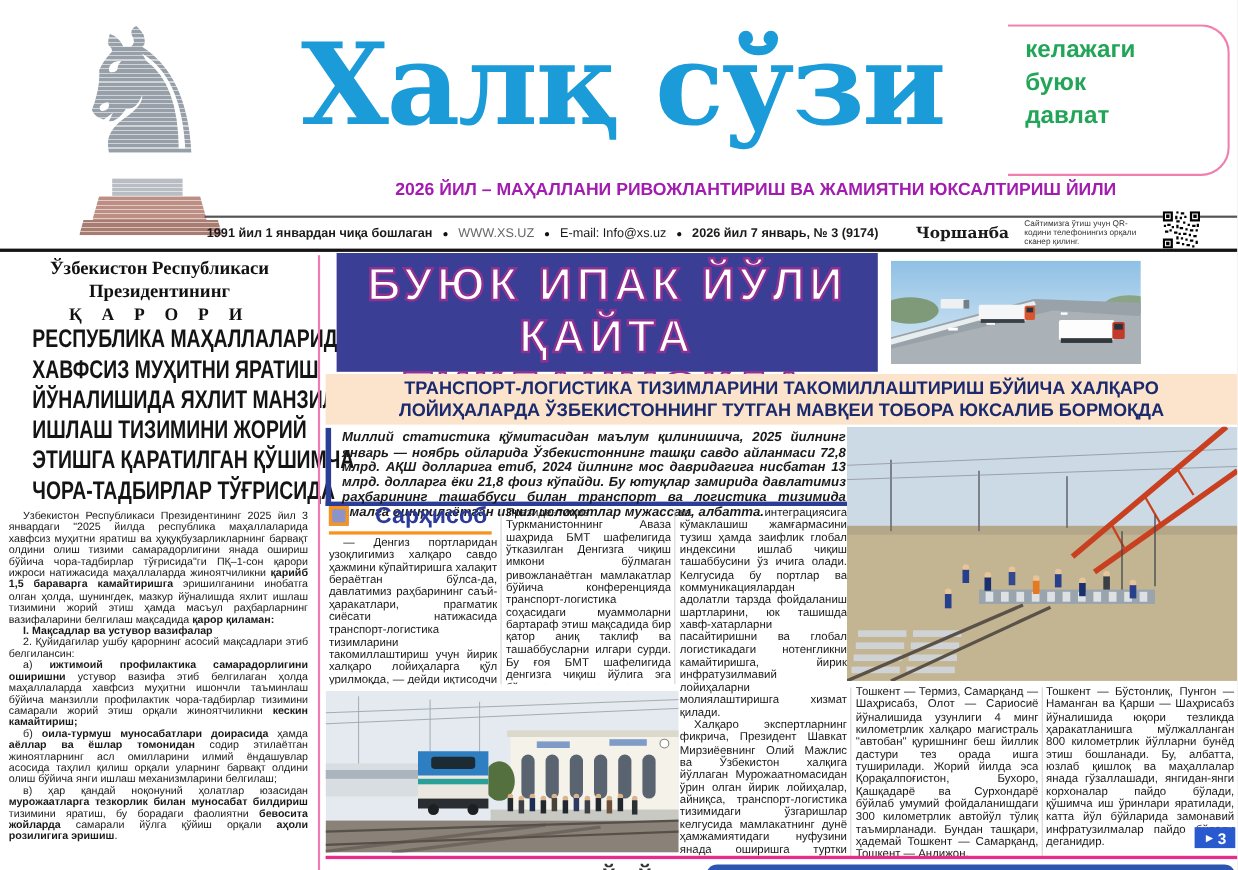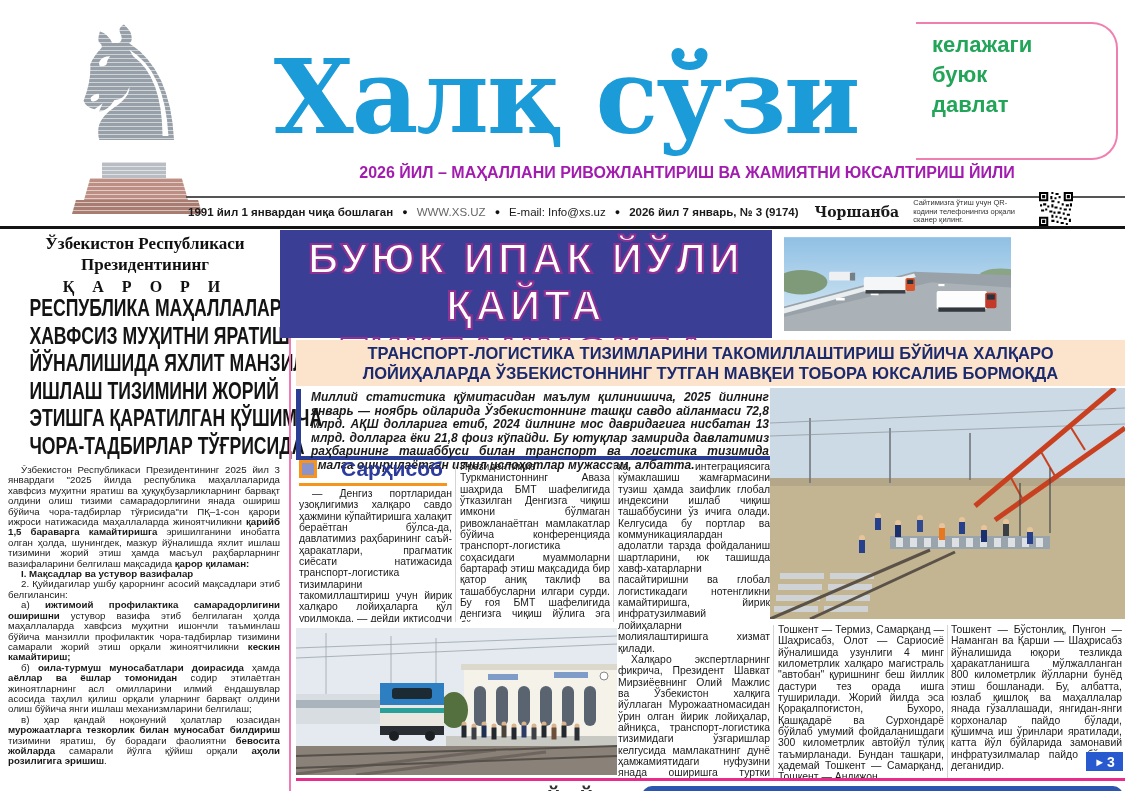--- a/index.html
+++ b/index.html
@@ -6,51 +6,51 @@
   .page{position:relative;width:1125px;height:791px;background:#fff;overflow:hidden;
         font-family:"Liberation Sans",sans-serif;color:#1a1a1a;}
   
   .statue{position:absolute;left:50px;top:22px;width:172px;height:196px;}
   .statue .horse{position:absolute;left:8px;top:-16px;font-size:158px;line-height:158px;color:#97a0a8;
                  font-family:"DejaVu Sans",sans-serif;}
   .statue .scan{position:absolute;inset:0;background:repeating-linear-gradient(180deg,rgba(255,255,255,.55) 0 1px,transparent 1px 4px);}
   .statue .ped{position:absolute;left:52px;top:140px;width:64px;height:16px;background:#b7bdc3;}
   .statue .base1{position:absolute;left:34px;top:156px;width:104px;height:22px;background:#bd8f84;clip-path:polygon(6% 0,94% 0,100% 100%,0 100%);}
   .statue .base2{position:absolute;left:22px;top:178px;width:130px;height:14px;background:#a87c70;clip-path:polygon(3% 0,97% 0,100% 100%,0 100%);}
-  .m-title{position:absolute;left:232px;top:23px;width:668px;height:152px;text-align:center;
+  .m-title{position:absolute;left:232px;top:4px;width:668px;height:152px;text-align:center;
            font-family:"DejaVu Serif",serif;font-weight:bold;font-size:103px;line-height:148px;
            color:#1b9bd7;letter-spacing:-2px;}
   .slogan{position:absolute;left:916px;top:22px;width:184px;height:128px;padding:6px 0 0 16px;
           border:2.5px solid #f07fb0;border-left:none;border-top-right-radius:26px;border-bottom-right-radius:26px;
           font-weight:bold;font-size:22px;line-height:30px;color:#22a558;}
   .motto{position:absolute;left:263px;top:164px;width:848px;text-align:center;
          font-weight:bold;font-size:16px;color:#a21caf;}
   .rule-thin{position:absolute;left:186px;top:196px;width:939px;height:1.5px;background:#555;}
   .infobar{position:absolute;left:188px;top:199px;width:937px;height:26px;display:flex;align-items:center;font-size:11.5px;}
   .infobar .b{font-weight:bold;}
   .dot{margin:0 9px;font-size:9px;color:#111;}
   .site{color:#666;}
-  .weekday{font-family:"DejaVu Serif",serif;font-weight:bold;font-size:14px;margin-left:16px;}
+  .weekday{font-family:"DejaVu Serif",serif;font-weight:bold;font-size:14px;margin-left:34px;}
   .qrhint{width:116px;font-size:7.5px;line-height:8.5px;color:#333;margin-left:14px;}
   .qr{width:34px;height:34px;margin-left:10px;margin-top:-6px;}
   .rule-black{position:absolute;left:0;top:226px;width:1125px;height:3px;background:#141414;}
   
   .kicker{position:absolute;left:4px;top:233px;width:282px;text-align:center;
           font-family:"Liberation Serif",serif;font-weight:bold;font-size:17px;line-height:21px;color:#111;}
   .kword{letter-spacing:7px;font-size:16px;margin-top:1px;}
   .d-headline{position:absolute;left:4px;top:294px;width:282px;text-align:center;}
   .d-headline .ln{white-space:nowrap;font-weight:800;font-size:21.5px;line-height:27.5px;color:#141414;
                   transform:scale(.82,1.08);transform-origin:center top;}
   .d-body{position:absolute;left:8px;top:465px;width:272px;height:324px;overflow:hidden;
           font-size:9.7px;line-height:10.4px;text-align:justify;}
   .para{margin:0;}
   .para.ind{text-indent:13px;}
   .div-v{position:absolute;left:289px;top:232px;width:2px;height:559px;background:#f07ab4;}
   
-  .banner-row{position:absolute;left:280px;top:230px;width:731px;height:108px;display:flex;gap:12px;}
+  .banner-row{position:absolute;left:306px;top:230px;width:731px;height:108px;display:flex;gap:12px;}
   .banner{width:567px;height:108px;background:#3b3e95;text-align:center;padding-top:5px;box-sizing:border-box;}
   .banner .ln{font-weight:800;font-size:42px;line-height:47px;letter-spacing:4px;color:#fff;
               -webkit-text-stroke:2.2px #8f3193;}
   .ph-highway{width:262px;height:108px;}
   .subhead{position:absolute;left:296px;top:340px;width:829px;height:46px;background:#fce4cc;
            display:flex;align-items:center;justify-content:center;text-align:center;
            font-weight:800;font-size:16.5px;line-height:20px;color:#1b2a6e;padding:0 14px;box-sizing:border-box;}
   .lead{position:absolute;left:296px;top:389px;width:458px;height:62px;
         border-left:5px solid #2c3d96;border-bottom:4px solid #2c3d96;
         padding:2px 6px 3px 10px;font-weight:bold;font-style:italic;font-size:12px;line-height:13.5px;text-align:justify;}

